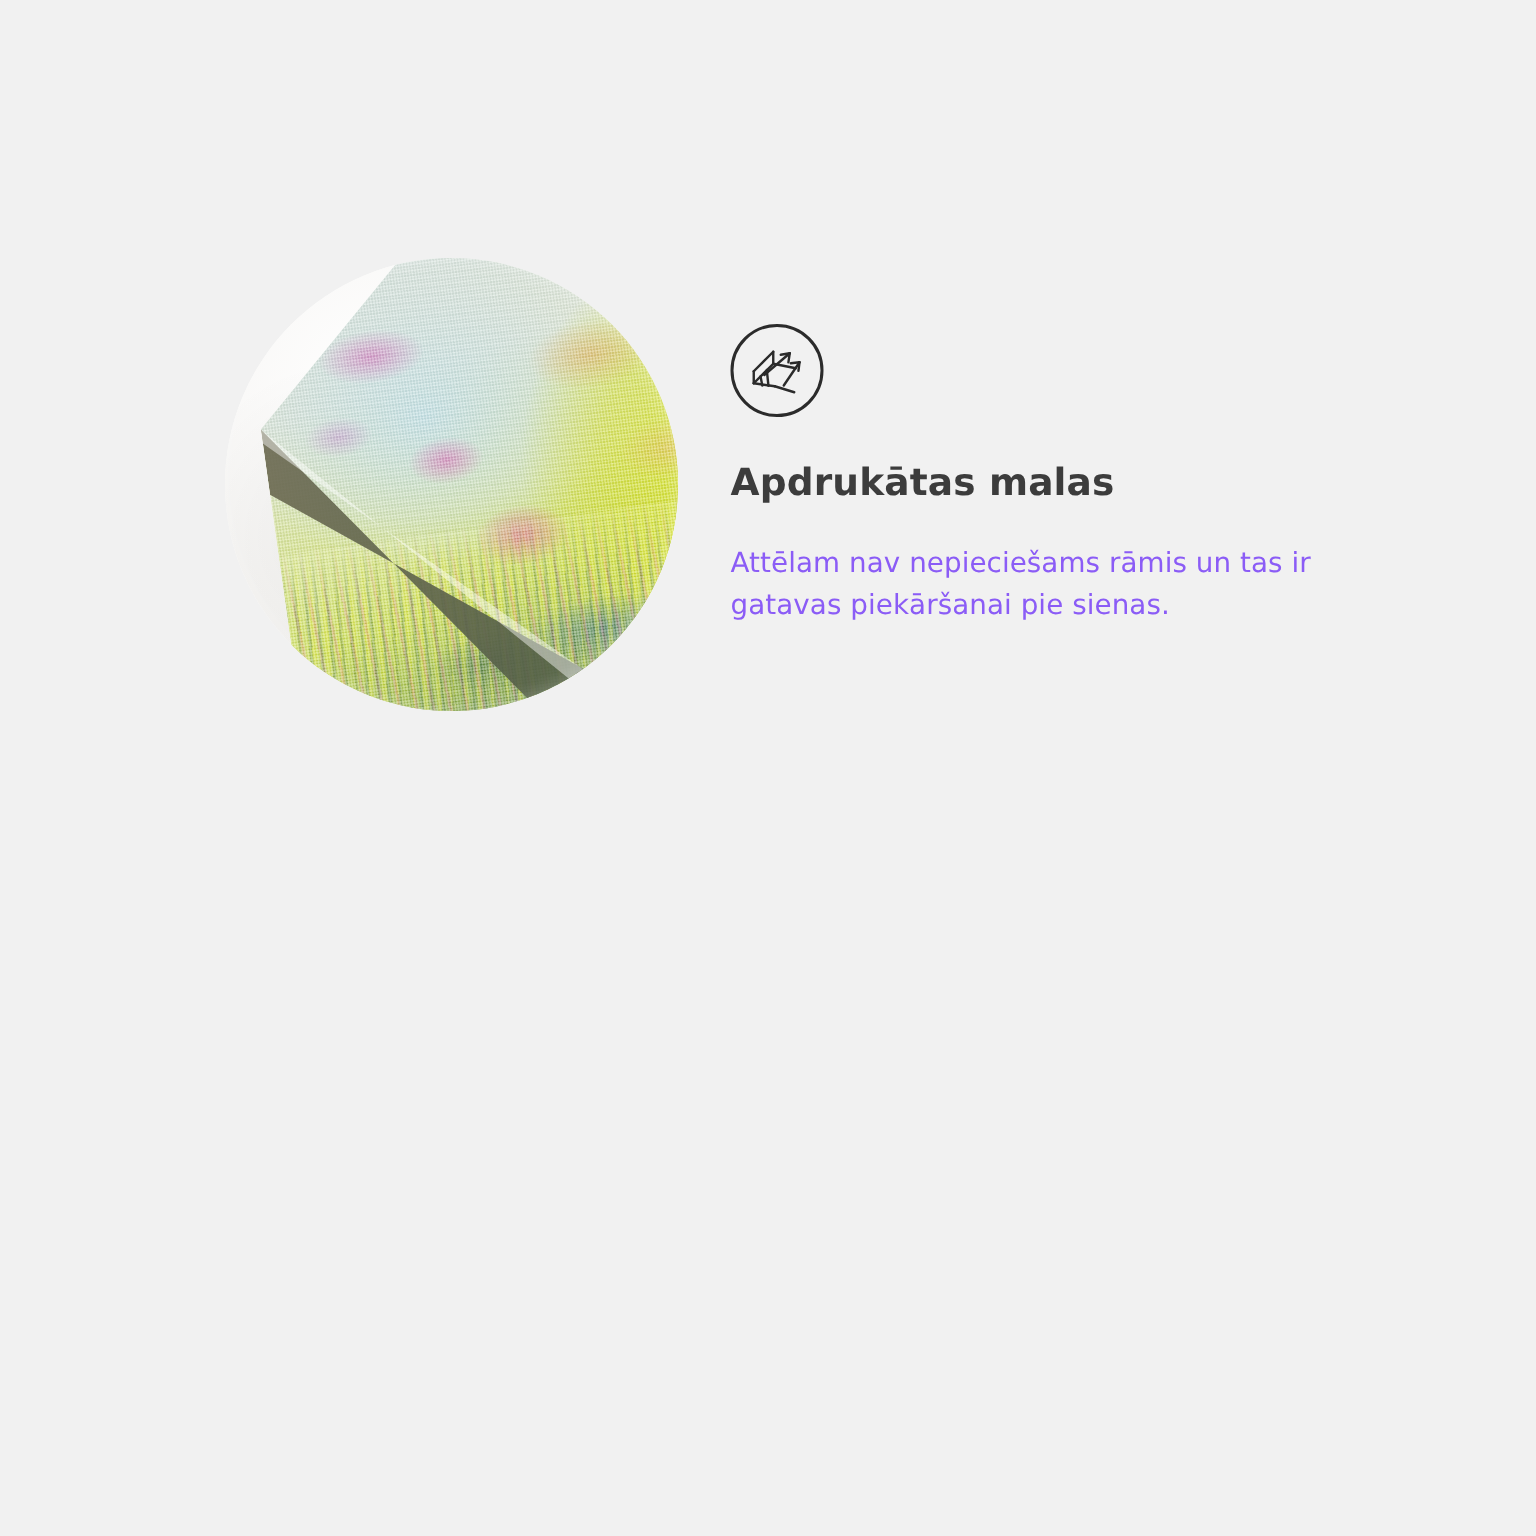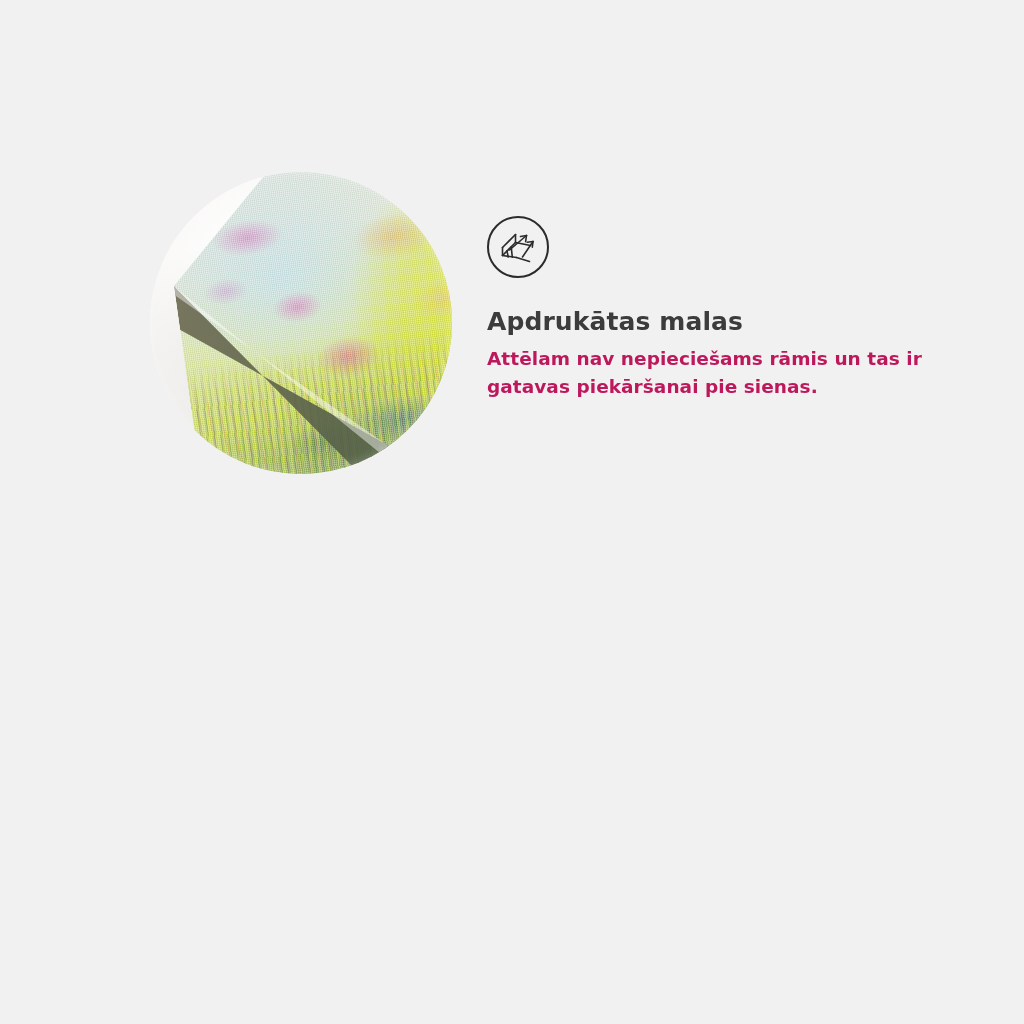--- a/index.html
+++ b/index.html
@@ -200,26 +200,26 @@
     color: #3c3c3c;
     font-size: 25px;
     font-weight: 700;
     letter-spacing: 0.1px;
     line-height: 1.2;
   }
 
   #content-canvas .feature-title { margin-top: 29px; }
 
   .feature-desc {
-    color: #be185d;
+    color: #8b5cf6;
     font-size: 18.5px;
-    font-weight: 700;
+    font-weight: 400;
     line-height: 1.52;
     letter-spacing: 0.05px;
-    margin-top: 8px;
+    margin-top: 25px;
     max-width: 462px;
   }
 </style>
 </head>
 <body>
 
 <div class="page">
 
   <section class="feature" id="feature-canvas">
 

